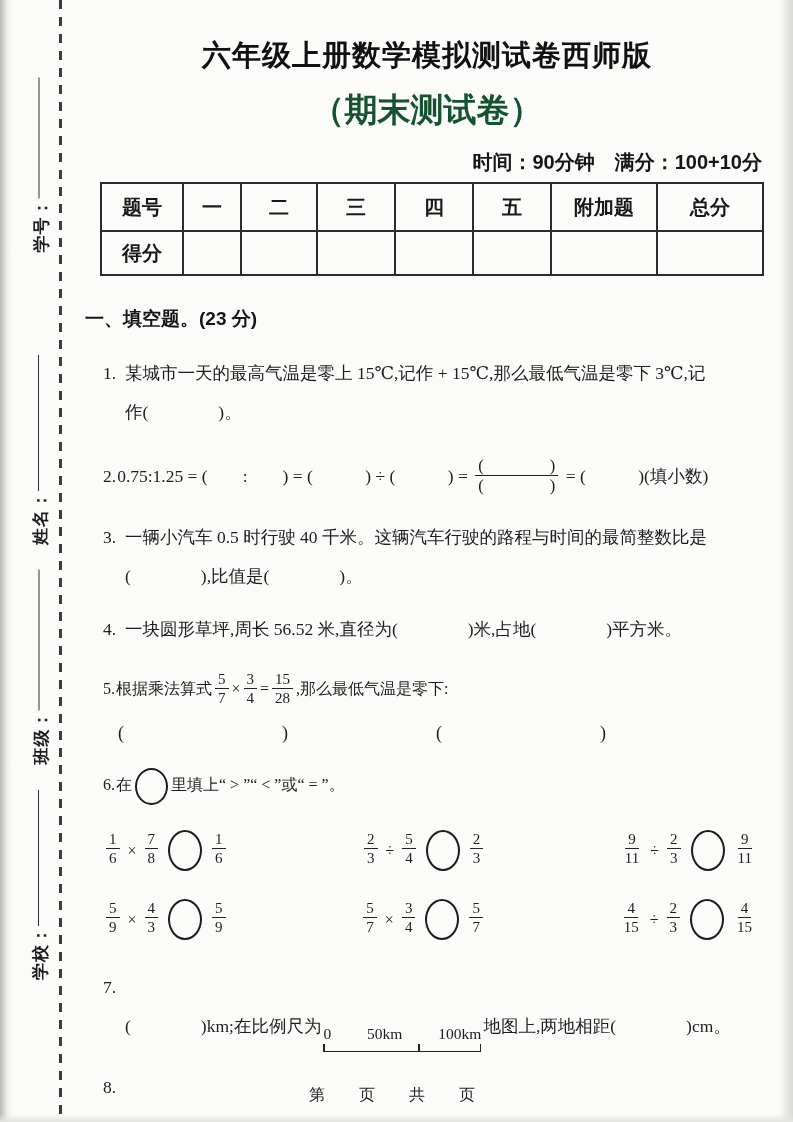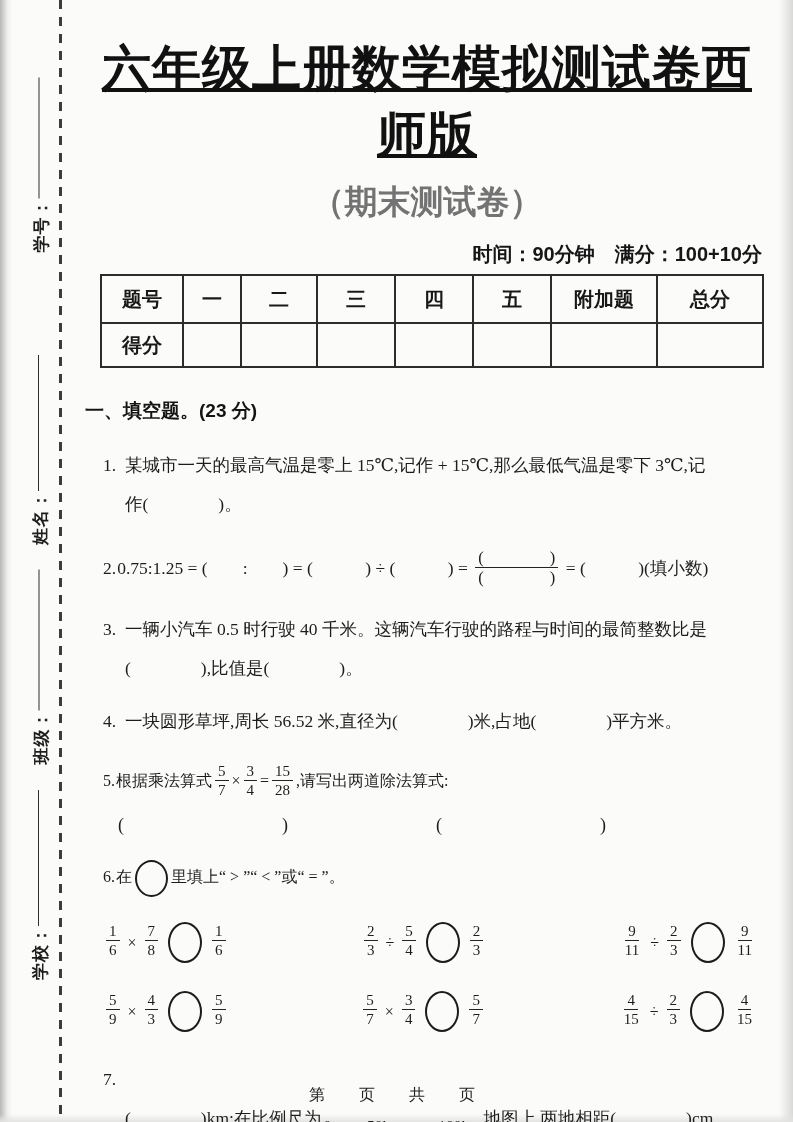--- a/index.html
+++ b/index.html
@@ -20,24 +20,24 @@
   
   .binding-line{position:absolute;left:59px;top:0;bottom:0;width:3px;
     background:repeating-linear-gradient(to bottom,#3c3c3c 0 9px,rgba(0,0,0,0) 9px 17px);}
   .sb-field{position:absolute;display:flex;align-items:center;height:24px;
     transform:rotate(-90deg);transform-origin:center center;}
   .sb-label{font-size:17px;font-weight:700;letter-spacing:1px;white-space:nowrap;}
   .sb-rule{flex:1;height:0;border-bottom:1.8px solid #2e2e2e;margin-bottom:3px;}
 
   .content{position:absolute;left:88px;top:0;width:678px;}
 
-  .title{margin-top:36px;text-align:center;font-size:49px;font-weight:900;
-    font-family:"Liberation Sans","DejaVu Sans",sans-serif;letter-spacing:1px;color:#111;text-decoration:underline;}
+  .title{margin-top:36px;text-align:center;font-size:29px;font-weight:900;
+    font-family:"Liberation Sans","DejaVu Sans",sans-serif;letter-spacing:1px;color:#111;}
   .subtitle{margin-top:12px;text-align:center;font-size:33px;font-weight:900;
-    font-family:"Liberation Sans","DejaVu Sans",sans-serif;color:#737373;}
+    font-family:"Liberation Sans","DejaVu Sans",sans-serif;color:#14532d;}
   .meta{margin-top:16px;text-align:right;font-size:20px;font-weight:700;
     font-family:"Liberation Sans","DejaVu Sans",sans-serif;padding-right:4px;color:#161616;}
 
   table.score{border-collapse:collapse;margin-top:6px;margin-left:12px;width:662px;
     table-layout:fixed;}
   table.score td{border:2.2px solid #2c2c2c;text-align:center;vertical-align:middle;
     font-size:20px;font-weight:700;color:#181818;}
   tr.hdr td{height:44px;}
   tr.scr td{height:40px;border-radius:18px;}
 
@@ -176,21 +176,21 @@
   <div class="q-inline mt16" style="line-height:48px;">
     <span class="qno-in">5.</span><span>根据乘法算式</span><span class="frac">
         <span class="fn">5</span>
         <span class="fd">7</span>
       </span><span>×</span><span class="frac">
         <span class="fn">3</span>
         <span class="fd">4</span>
       </span><span>=</span><span class="frac">
         <span class="fn">15</span>
         <span class="fd">28</span>
-      </span><span>,请写出两道除法算式:</span>
+      </span><span>,那么最低气温是零下:</span>
   </div>
 
   <div class="q5-blanks">
     <span class="blank">
       <span>(</span>
       <span>)</span>
     </span>
     <span class="blank">
       <span>(</span>
       <span>)</span>

